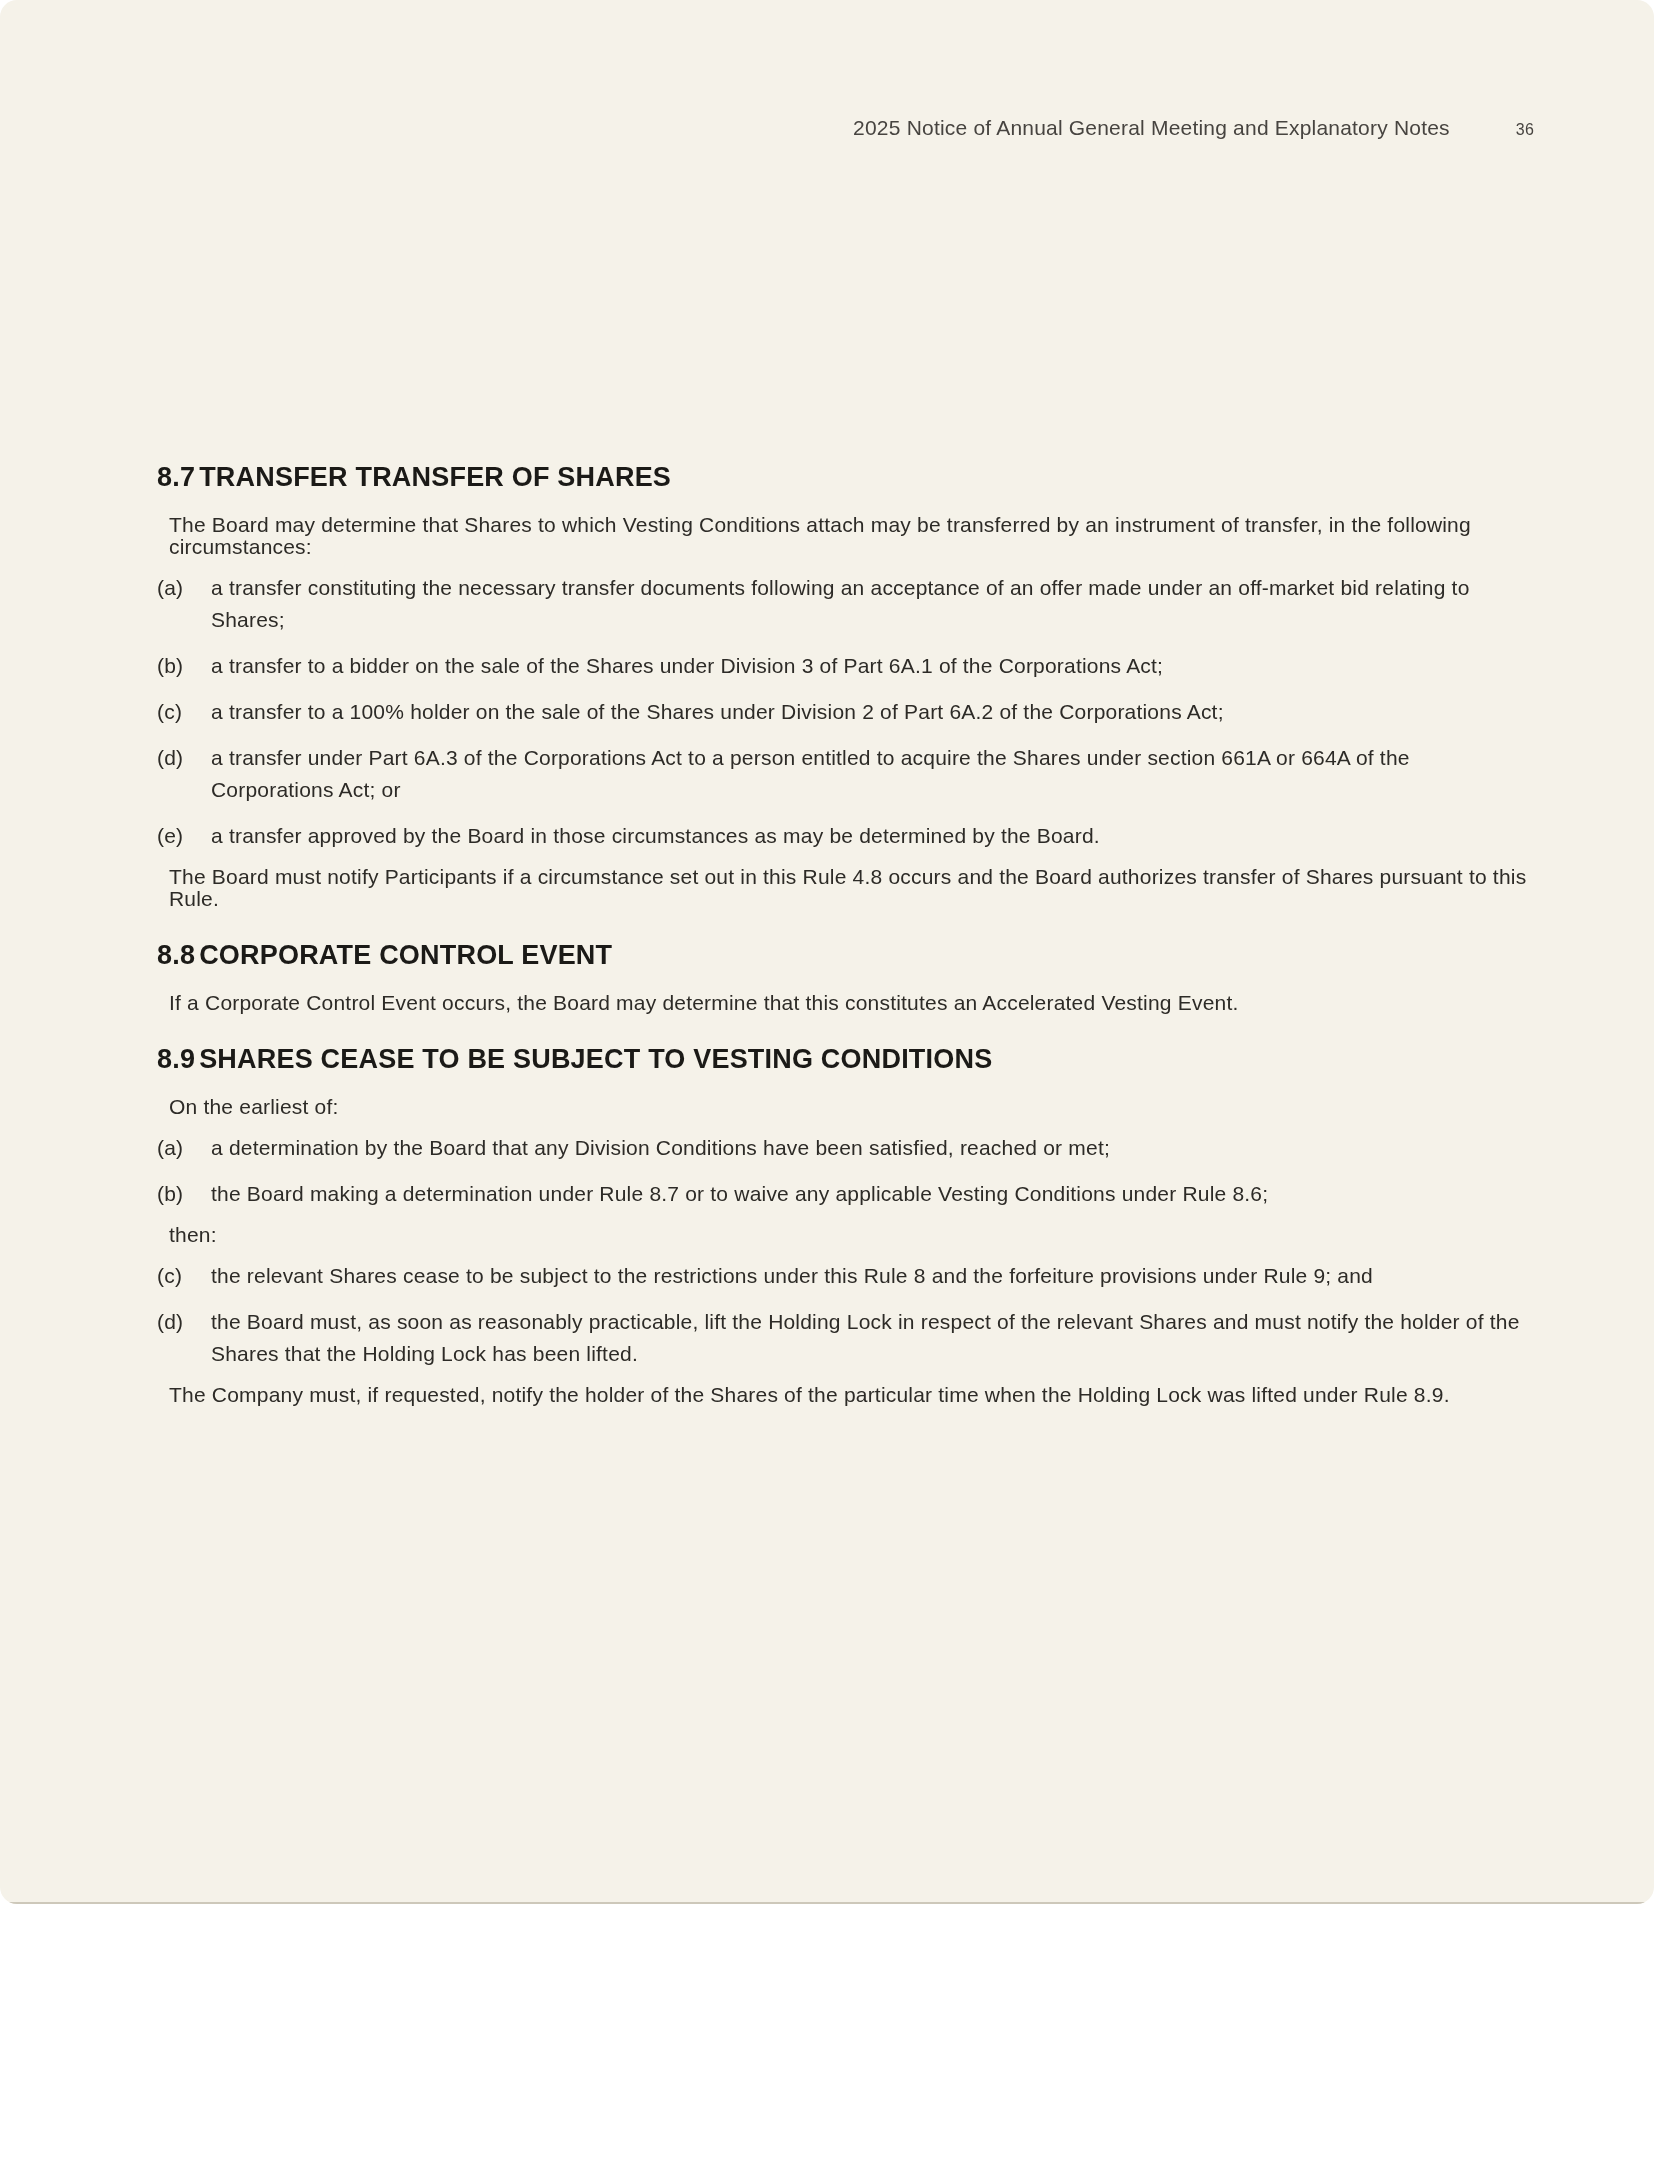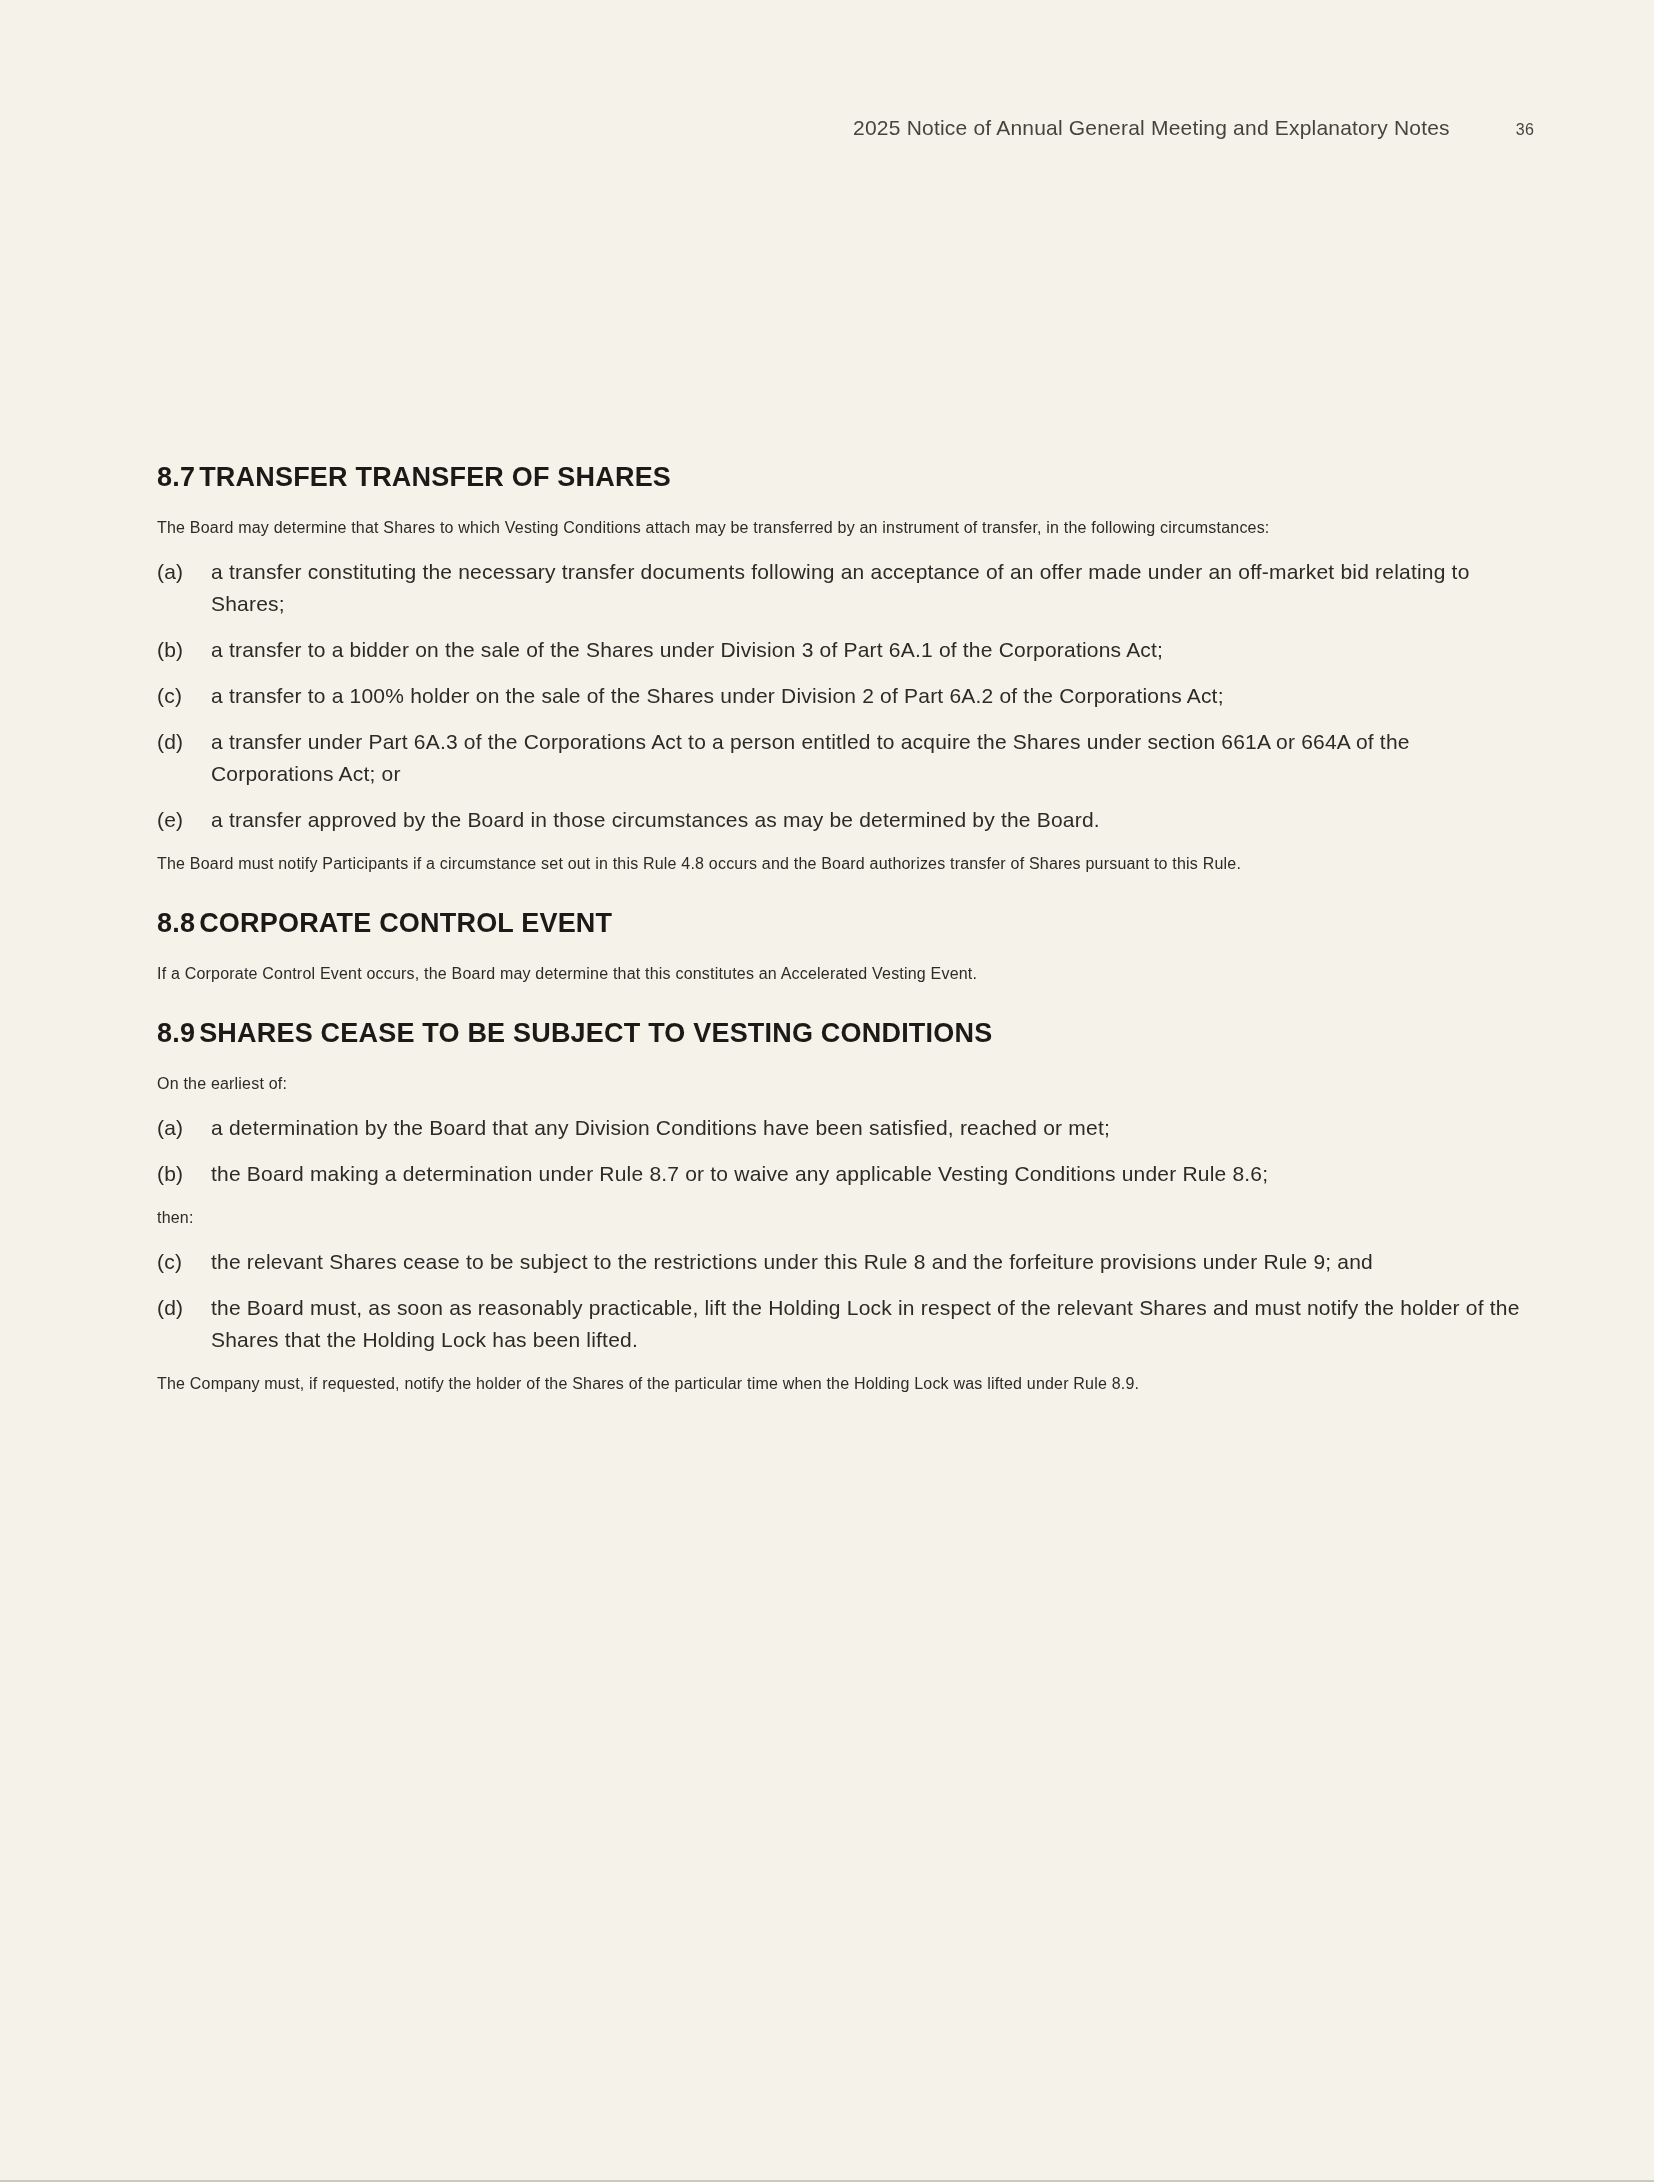--- a/index.html
+++ b/index.html
@@ -1,24 +1,25 @@
 <!DOCTYPE html>
 <html><head>
 <meta charset="utf-8">
 <style>
   html, body { margin: 0; padding: 0; }
   .page {
     position: relative;
     width: 1654px;
-    height: 2182px;
+    height: 1904px;
     background: var(--bg, #f5f2e9);
     font-family: "Liberation Sans", sans-serif;
     color: var(--body, #2d2b27);
     overflow: hidden;
     box-sizing: border-box;
+    border-radius: 17px;
   }
   .header {
     position: absolute;
     top: 116px;
     left: 157px;
     right: 120px;
     display: flex;
     justify-content: flex-end;
     align-items: baseline;
     gap: 44px;
@@ -45,23 +46,23 @@
     gap: 4px;
     margin: 30px 0 21px 0;
     font-size: 27px;
     line-height: 31px;
     font-weight: 700;
     letter-spacing: 0.2px;
     color: var(--heading, #1b1a17);
   }
   .section-heading:first-child { margin-top: 0; }
   .para {
-    margin: 0 0 14px 0;
-    font-size: 16px;
-    line-height: 28px;
+    margin: 0 0 14px 12px;
+    font-size: 21px;
+    line-height: 22px;
     letter-spacing: 0.2px;
   }
   .list-item {
     display: flex;
     margin: 0 0 14px 0;
     font-size: 21px;
     line-height: 32px;
     letter-spacing: 0.2px;
   }
   .list-marker {

